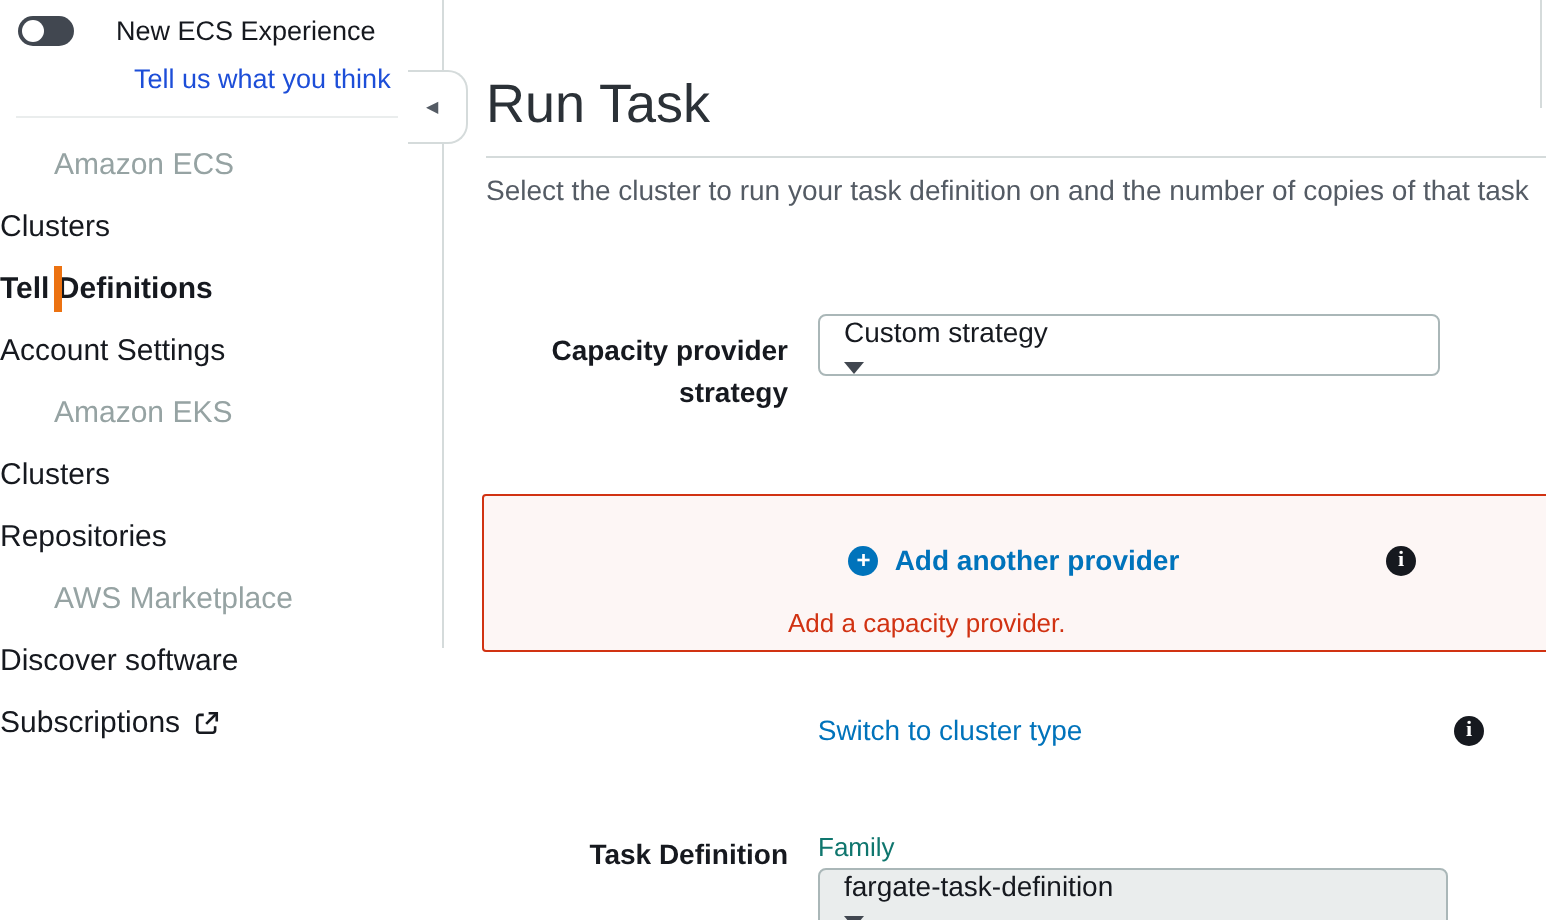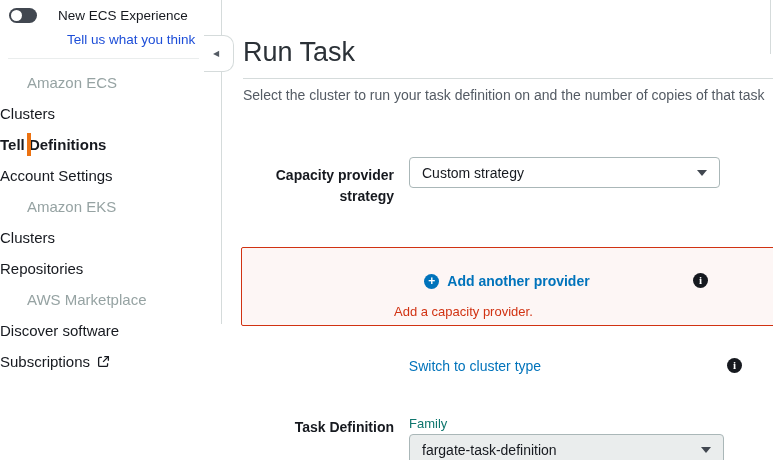--- a/index.html
+++ b/index.html
@@ -47,22 +47,22 @@
   .form-row { display: flex; }
   .row1 { margin-top: 54px; }
   .row2 { margin-top: 41px; }
   .label-col { width: 151px; text-align: right; font-size: 14px; font-weight: 700;
     color: #16191f; line-height: 21px; }
   .row1 .label-col { padding-top: 8px; }
   .row2 .label-col { padding-top: 1px; }
   .field-col { margin-left: 15px; }
 
   .select { width: 311px; height: 31px; border: 1px solid #aab7b8; border-radius: 4px;
-    background: #fff; display: flex; align-items: center; justify-content: space-between;
-    padding: 0 12px; font-size: 14px; color: #16191f; cursor: pointer; }
+    background: #fff; display: flex; align-items: flex-start; justify-content: space-between;
+    padding: 0 12px; font-size: 14px; color: #16191f; cursor: pointer; flex-direction: column; }
   .select-gray { width: 315px; background: #eaeded; margin-top: 3px; }
   .caret { width: 0; height: 0; border-left: 5px solid transparent;
     border-right: 5px solid transparent; border-top: 6px solid #414750; }
 
   .error-box { position: relative; margin-top: 40px; margin-left: -2px; width: 552px;
     height: 79px; border: 1px solid #d13212; border-radius: 2px; background: #fdf6f5; }
   .box-inner { width: 530px; text-align: center; margin-top: 23px; }
   .add-link { display: inline-flex; align-items: center; gap: 8px; font-size: 14px;
     font-weight: 700; color: #0073bb; text-decoration: none; cursor: pointer; }
   .plus { width: 15px; height: 15px; border-radius: 50%; background: #0073bb;

